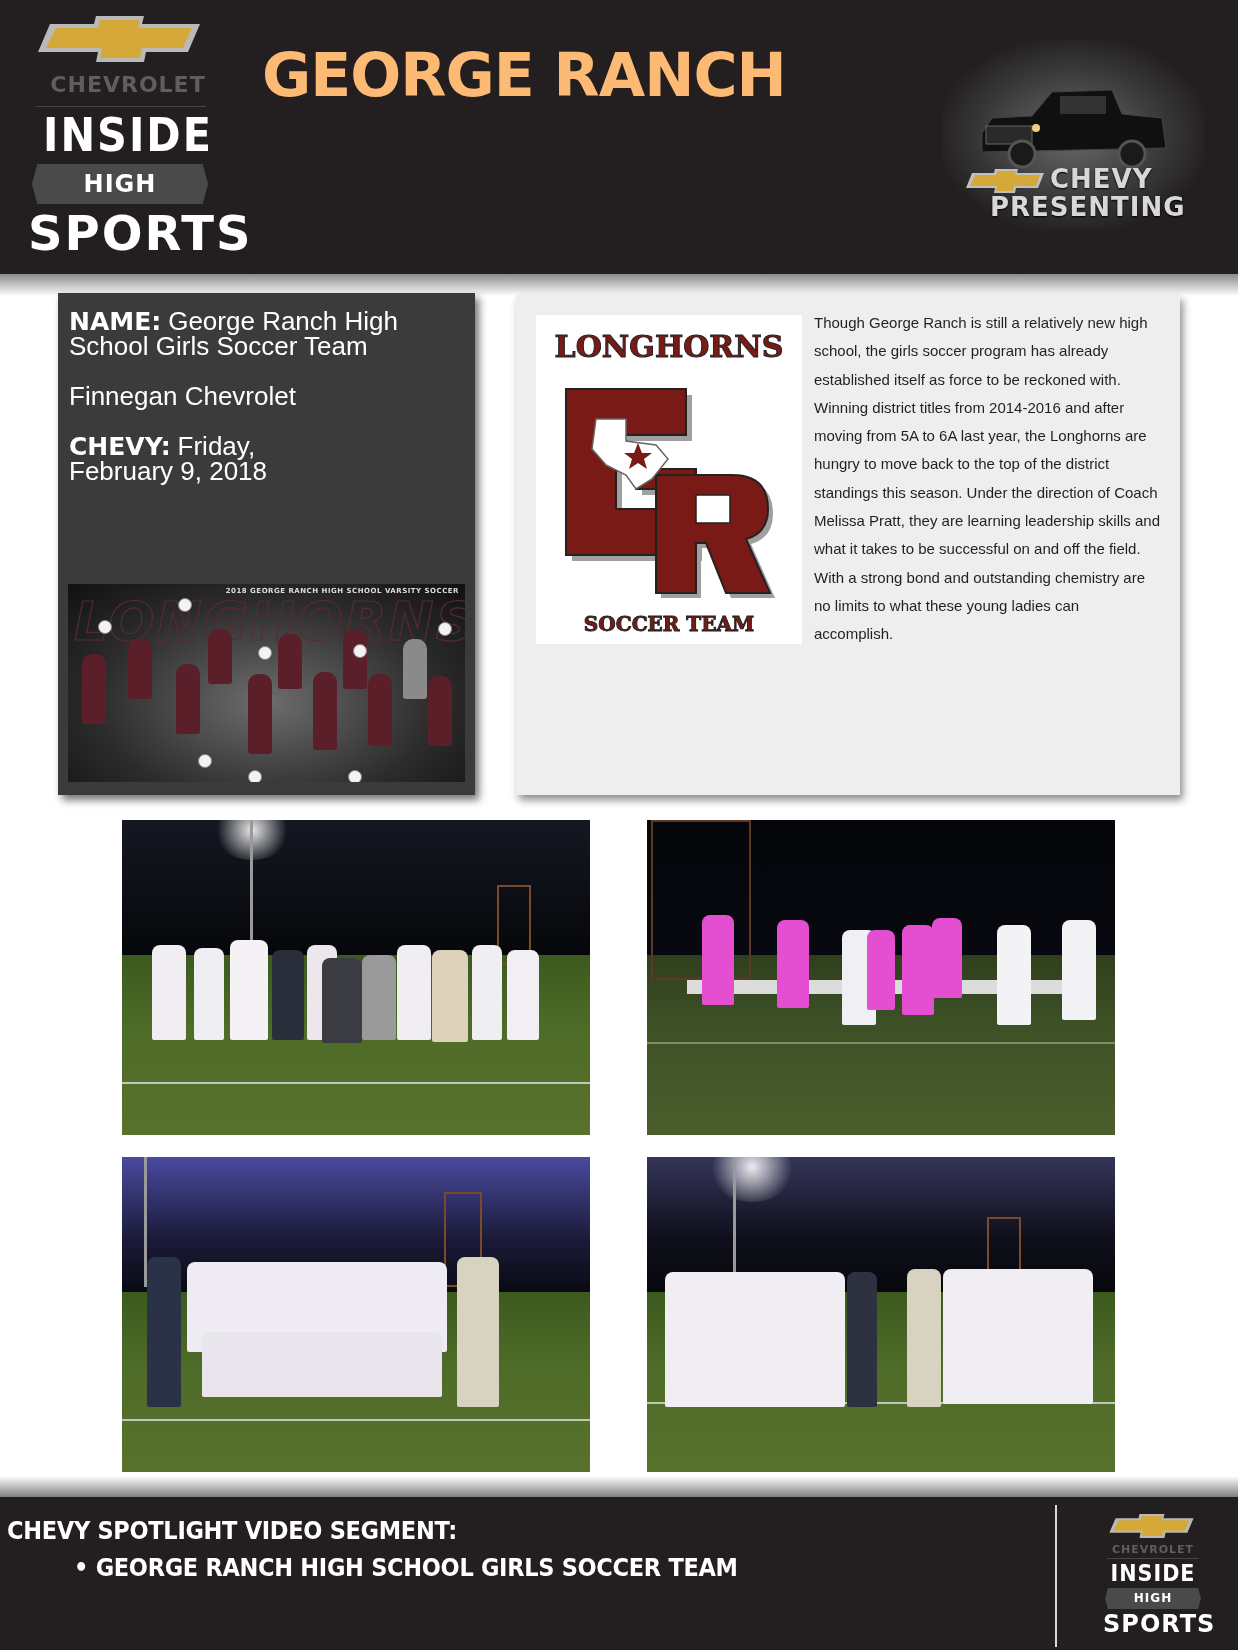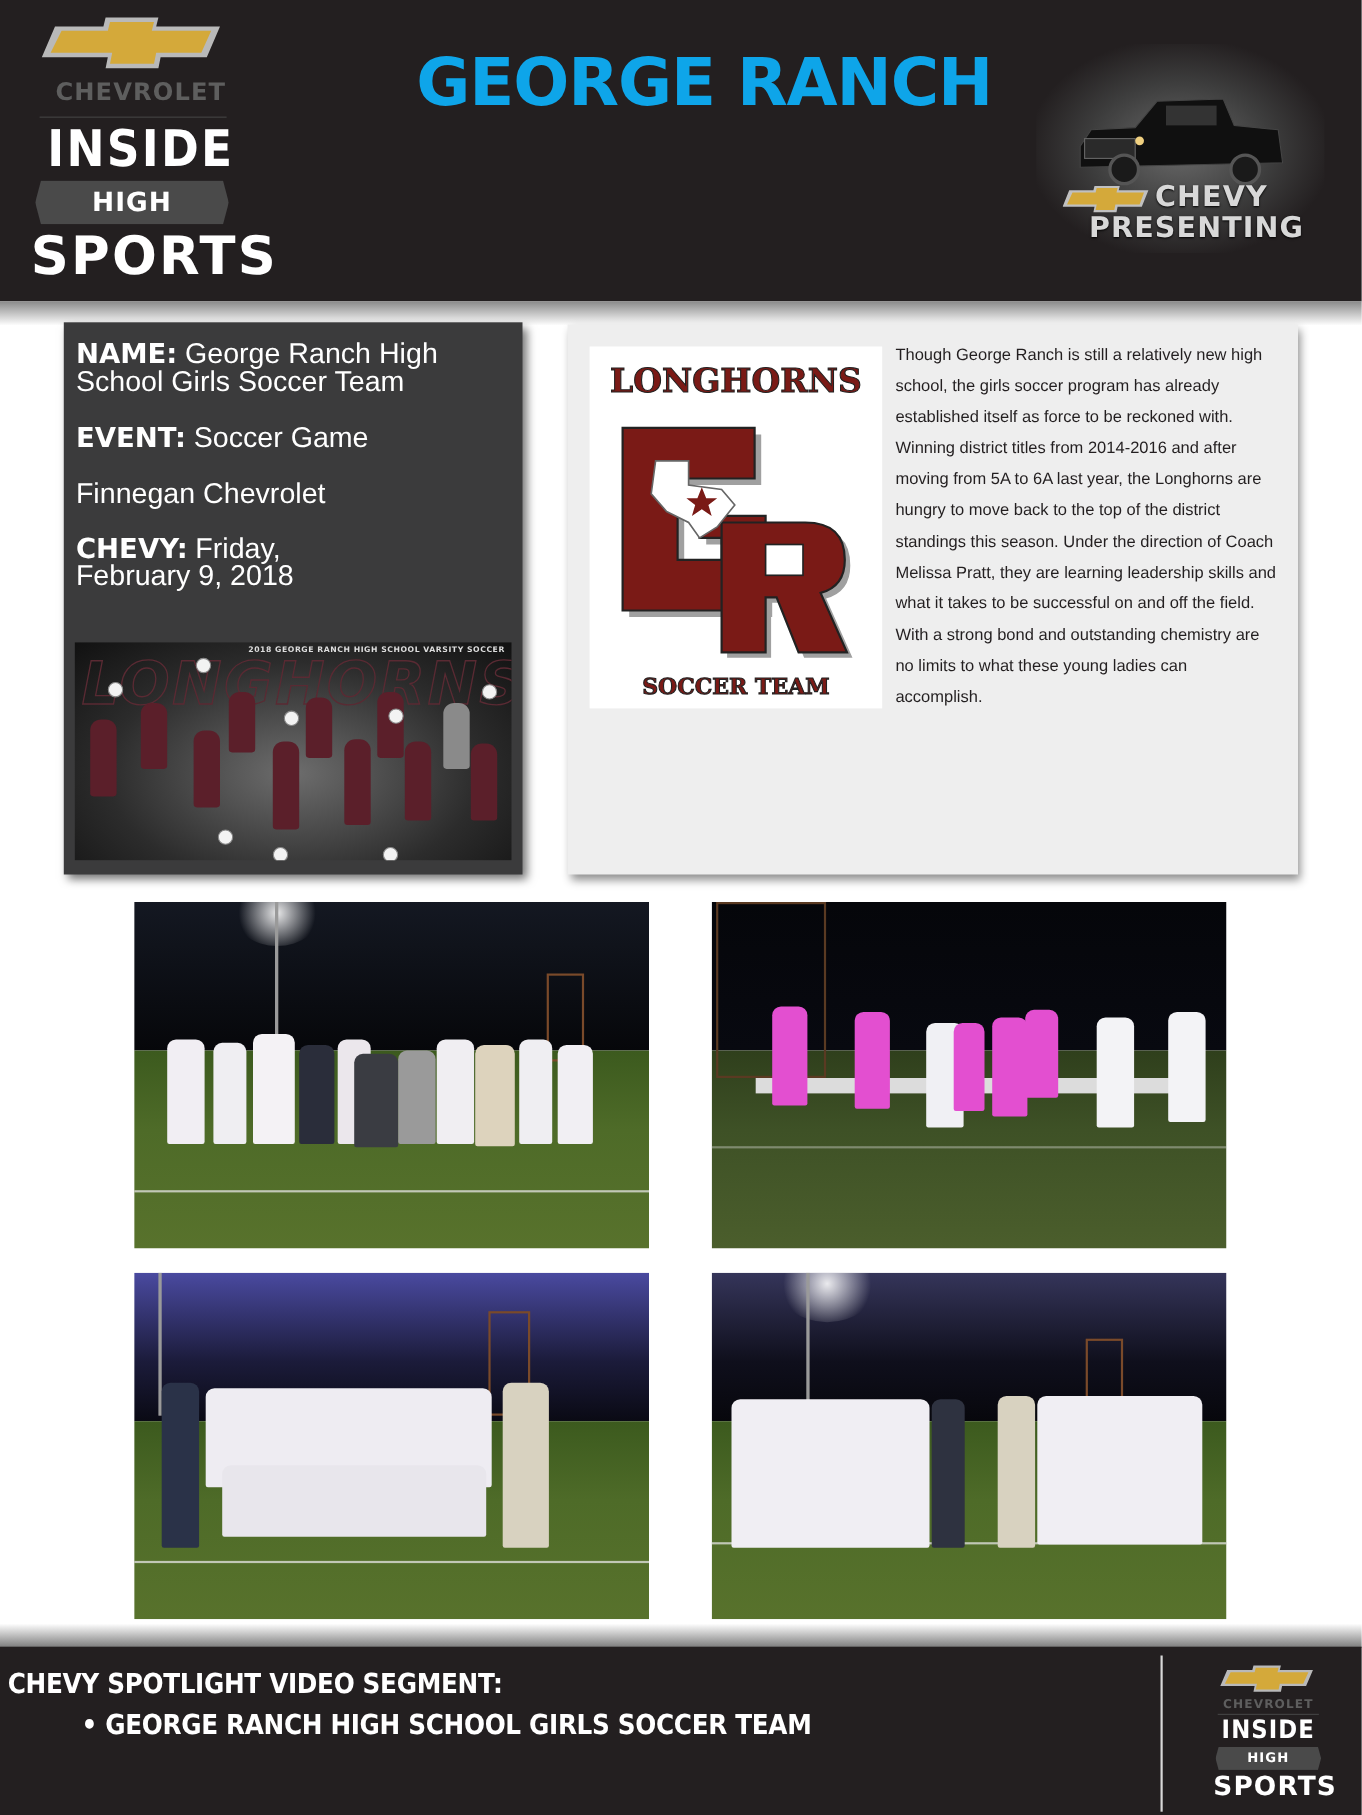--- a/index.html
+++ b/index.html
@@ -18,21 +18,21 @@
     font-family: "DejaVu Sans", sans-serif; font-weight: bold; letter-spacing: 1px; }
   .brand-rule { position: absolute; height: 1px; background: #444; }
   .inside-word { position: absolute; width: 100%; text-align: center; color: #fff;
     font-family: "DejaVu Sans Condensed", "DejaVu Sans", sans-serif; font-weight: bold; letter-spacing: 2px; }
   .hs-band { position: absolute; background: #4a4a4a; color: #fff; text-align: center;
     font-family: "DejaVu Sans", sans-serif; font-weight: bold; letter-spacing: 1px;
     clip-path: polygon(3% 0, 97% 0, 100% 50%, 97% 100%, 3% 100%, 0 50%); }
   .sports-word { position: absolute; width: 100%; text-align: center; color: #fff;
     font-family: "DejaVu Sans", sans-serif; font-weight: bold; letter-spacing: 2px; }
 
-  .title { position: absolute; left: 262px; top: 40px; width: 640px; text-align: right; color: #0ea5e9;
+  .title { position: absolute; left: 262px; top: 40px; width: 640px; text-align: left; color: #fdba74;
     font-family: "DejaVu Sans", sans-serif; font-weight: bold; font-size: 60px; line-height: 70px; letter-spacing: -1px; }
 
   .spotlight { position: absolute; left: 942px; top: 40px; width: 262px; height: 190px;
     background: radial-gradient(ellipse at 50% 50%, #6a6a6a 0%, #3d3d3d 45%, #231f20 75%); }
   .truck { position: absolute; left: 30px; top: 38px; width: 200px; height: 95px; }
   .spot-text { position: absolute; color: #d8d8d8; font-family: "DejaVu Sans", sans-serif; font-weight: bold;
     letter-spacing: 1px; text-shadow: 0 1px 2px #000; }
 
   
   .info-panel { position: absolute; left: 58px; top: 293px; width: 417px; height: 502px; background: #3b3b3c;
@@ -122,24 +122,20 @@
     <div class="spot-text" style="left:108px;top:124px;font-size:26px;">CHEVY</div>
     <div class="spot-text" style="left:48px;top:152px;font-size:26px;">PRESENTING</div>
   </div>
 </div>
 <div class="header-shadow"></div>
 
 <div class="info-panel">
   <div class="info-row">
     <span class="lbl">NAME:</span>
     <span class="val">George Ranch High School Girls Soccer Team</span>
-  </div>
-  <div class="info-row">
-    <span class="lbl">EVENT:</span>
-    <span class="val">Soccer Game</span>
   </div>
   <div class="info-row">
     <div class="val">Finnegan Chevrolet</div>
   </div>
   <div class="info-row" style="width:230px;">
     <span class="lbl">CHEVY:</span>
     <span class="val">Friday, February 9, 2018</span>
   </div>
 
   <div class="team-poster">

